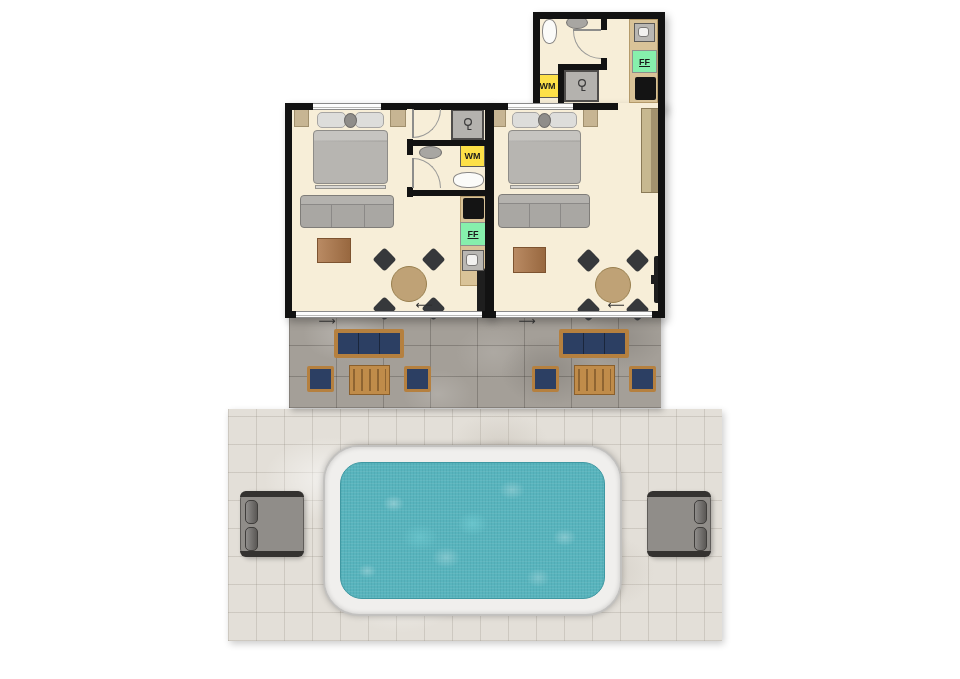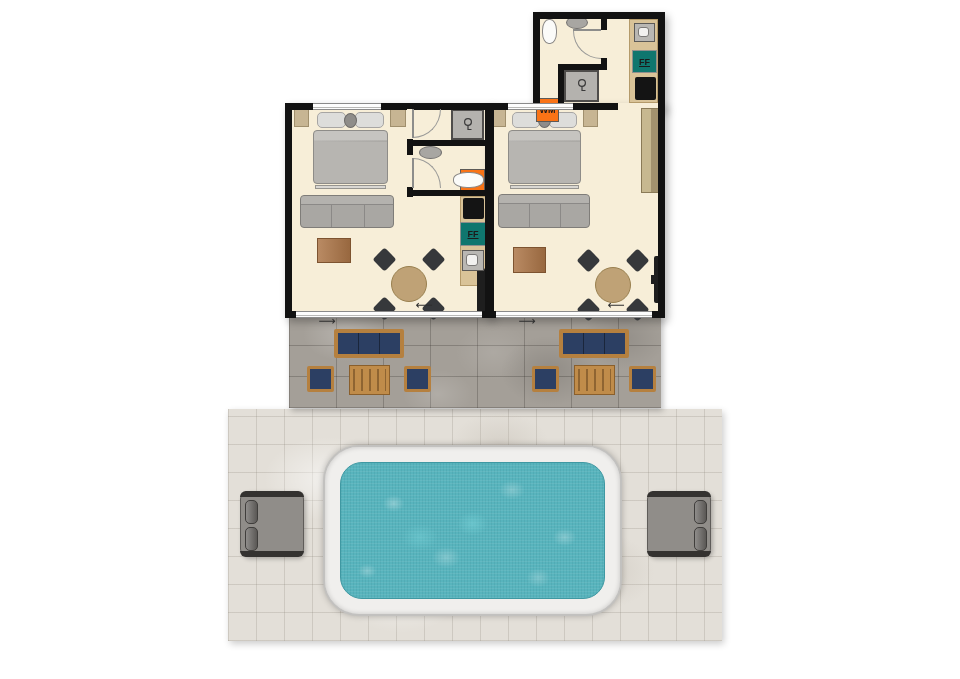--- a/index.html
+++ b/index.html
@@ -15,22 +15,22 @@
   .window::after{content:"";position:absolute;left:0;right:0;top:50%;height:1px;background:#b9b9b7;}
   .gap{background:#f7eed8;z-index:7;}
   .door-arc{box-sizing:border-box;z-index:7;}
   .arc-br{border-right:1px solid #9a9a98;border-bottom:1px solid #9a9a98;border-bottom-right-radius:100% 100%;}
   .arc-tr{border-top:1px solid #9a9a98;border-right:1px solid #9a9a98;border-top-right-radius:100% 100%;}
   .arc-bl{border-left:1px solid #9a9a98;border-bottom:1px solid #9a9a98;border-bottom-left-radius:100% 100%;}
   .leaf{background:#8d8d8b;z-index:7;}
   .counter{background:#d9c398;border:1px solid #b49a6a;box-sizing:border-box;z-index:4;}
   .appliance{display:flex;align-items:center;justify-content:center;
              font-size:9px;font-weight:bold;color:#1b1b1b;box-sizing:border-box;z-index:5;}
-  .ff{background:#0f766e;border:1px solid #8f8f8d;text-decoration:underline;}
-  .wm{background:#f97316;border:1px solid #5c5a57;margin-top:24px;}
+  .ff{background:#86efac;border:1px solid #8f8f8d;text-decoration:underline;}
+  .wm{background:#fde047;border:1px solid #5c5a57;}
   .hob{background:#141414;border-radius:2px;z-index:5;}
   .ksink{background:#b9b7b3;border:1px solid #5c5a57;box-sizing:border-box;z-index:5;position:absolute;}
   .ksink::after{content:"";position:absolute;left:3px;top:3px;right:5px;bottom:4px;
                 background:#f2f1ef;border:1px solid #7b7977;border-radius:3px;}
   .shower{background:#b4b2ae;border:2px solid #4f4d4b;box-sizing:border-box;z-index:5;
           display:flex;align-items:center;justify-content:center;}
   .toilet{background:#fbfbf9;border:1px solid #8a8886;border-radius:45%;box-sizing:border-box;z-index:5;}
   .sink-oval{background:#a8a6a2;border:1px solid #737170;border-radius:50%;box-sizing:border-box;z-index:5;}
 
   

